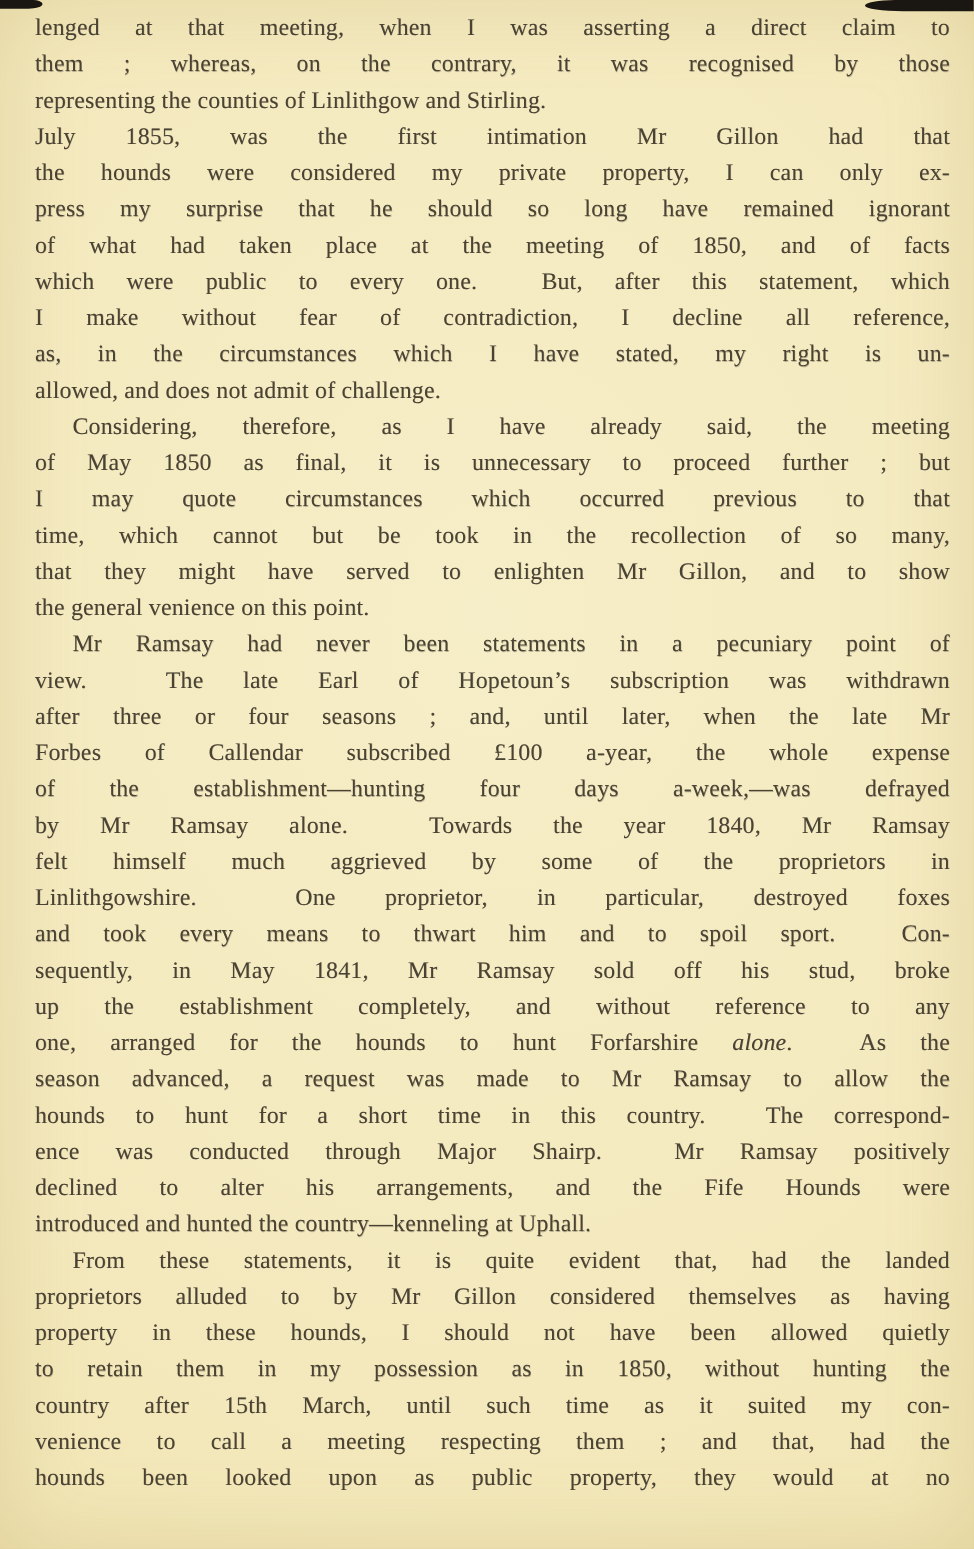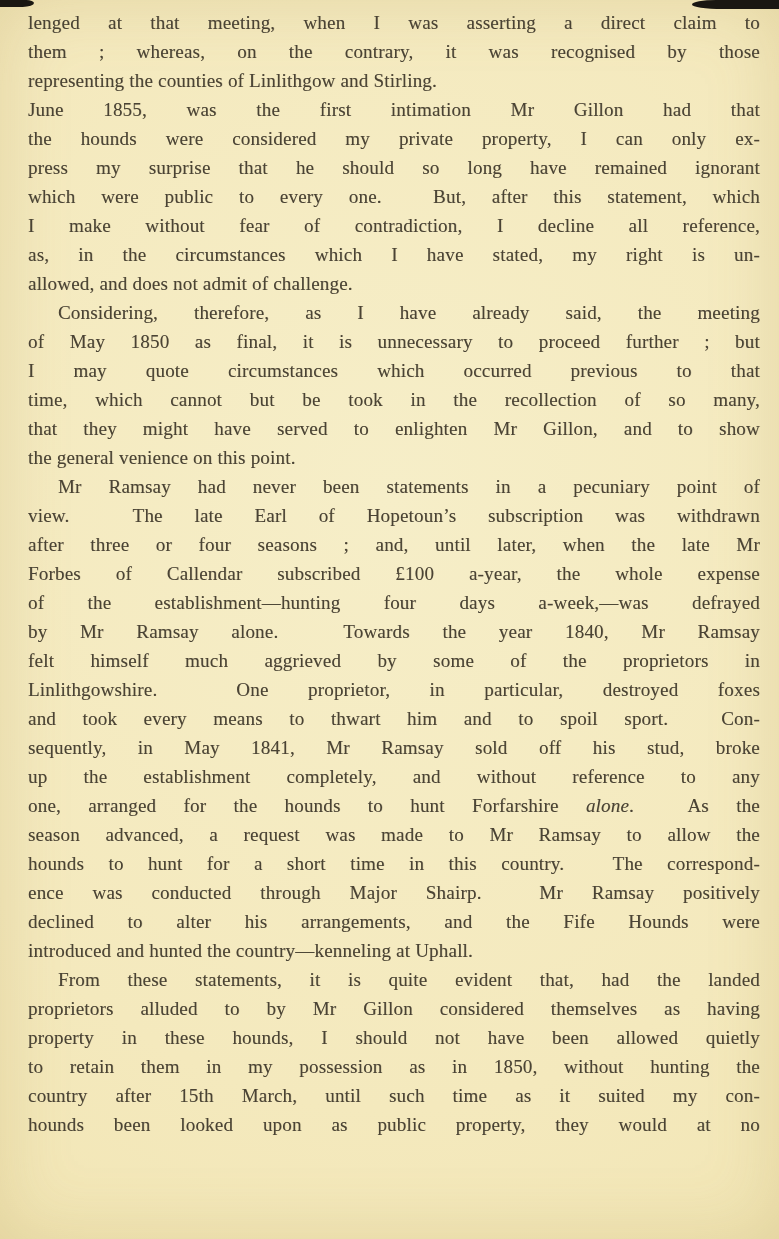--- a/index.html
+++ b/index.html
@@ -69,23 +69,24 @@
 </head>
 <body>
 
 <div class="page">
   <div class="artifact tl"></div>
   <div class="artifact tr"></div>
   <div class="text-block" id="text-block" style="color: rgb(74, 67, 52);">
       <div class="line">lenged at that meeting, when I was asserting a direct claim to</div>
       <div class="line">them ; whereas, on the contrary, it was recognised by those</div>
       <div class="line last">representing the counties of Linlithgow and Stirling.</div>
-      <div class="line">June 1855, was the first intimation Mr Gillon had that</div>
+      <div class="line">July 1855, was the first intimation Mr Gillon had that</div>
       <div class="line">the hounds were considered my private property, I can only ex-</div>
       <div class="line">press my surprise that he should so long have remained ignorant</div>
+      <div class="line">of what had taken place at the meeting of 1850, and of facts</div>
       <div class="line">which were public to every one.&nbsp; But, after this statement, which</div>
       <div class="line">I make without fear of contradiction, I decline all reference,</div>
       <div class="line">as, in the circumstances which I have stated, my right is un-</div>
       <div class="line last">allowed, and does not admit of challenge.</div>
       <div class="line indent">Considering, therefore, as I have already said, the meeting</div>
       <div class="line">of May 1850 as final, it is unnecessary to proceed further ; but</div>
       <div class="line">I may quote circumstances which occurred previous to that</div>
       <div class="line">time, which cannot but be took in the recollection of so many,</div>
       <div class="line">that they might have served to enlighten Mr Gillon, and to show</div>
       <div class="line last">the general venience on this point.</div>
@@ -104,15 +105,16 @@
       <div class="line">season advanced, a request was made to Mr Ramsay to allow the</div>
       <div class="line">hounds to hunt for a short time in this country.&nbsp; The correspond-</div>
       <div class="line">ence was conducted through Major Shairp.&nbsp; Mr Ramsay positively</div>
       <div class="line">declined to alter his arrangements, and the Fife Hounds were</div>
       <div class="line last">introduced and hunted the country—kenneling at Uphall.</div>
       <div class="line indent">From these statements, it is quite evident that, had the landed</div>
       <div class="line">proprietors alluded to by Mr Gillon considered themselves as having</div>
       <div class="line">property in these hounds, I should not have been allowed quietly</div>
       <div class="line">to retain them in my possession as in 1850, without hunting the</div>
       <div class="line">country after 15th March, until such time as it suited my con-</div>
+      <div class="line">venience to call a meeting respecting them ; and that, had the</div>
       <div class="line">hounds been looked upon as public property, they would at no</div>
     </div>
 </div>
 
 </body></html>

